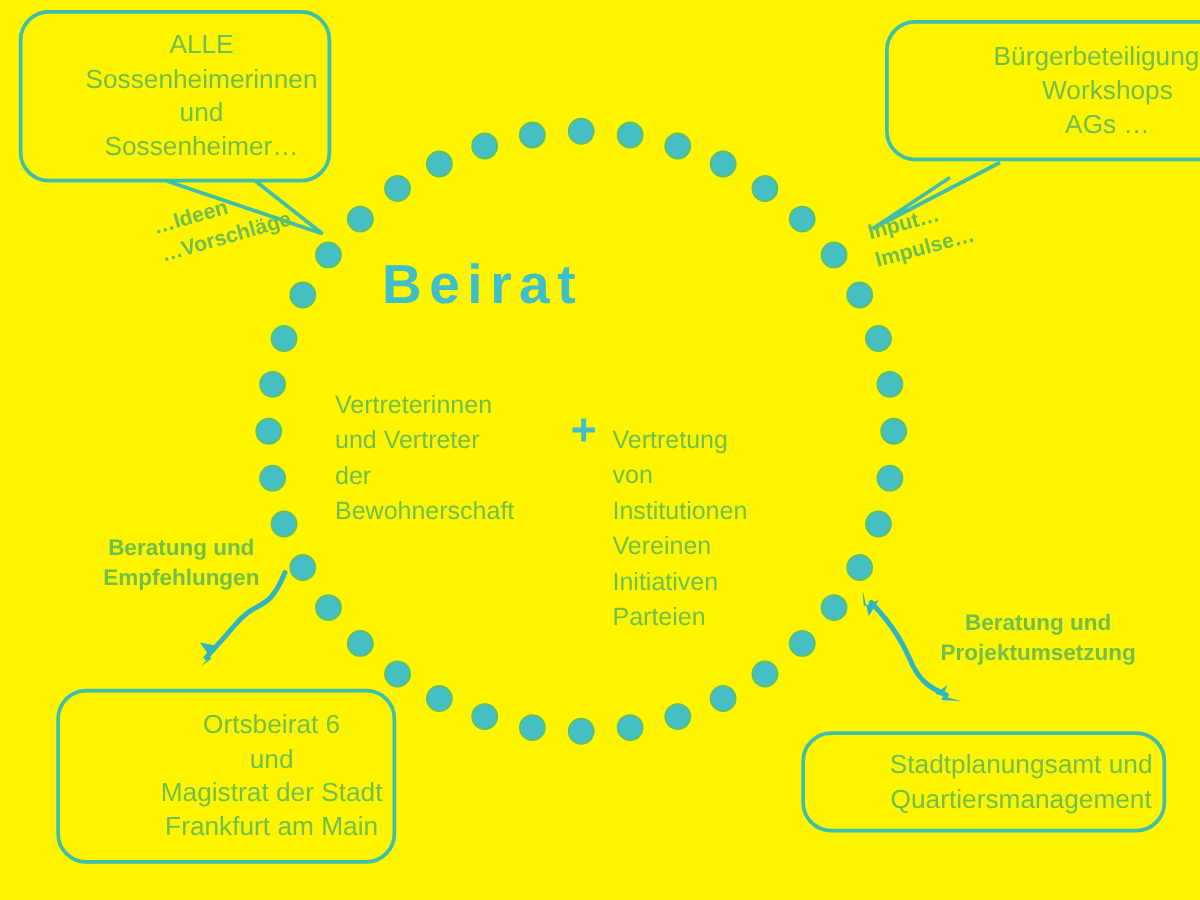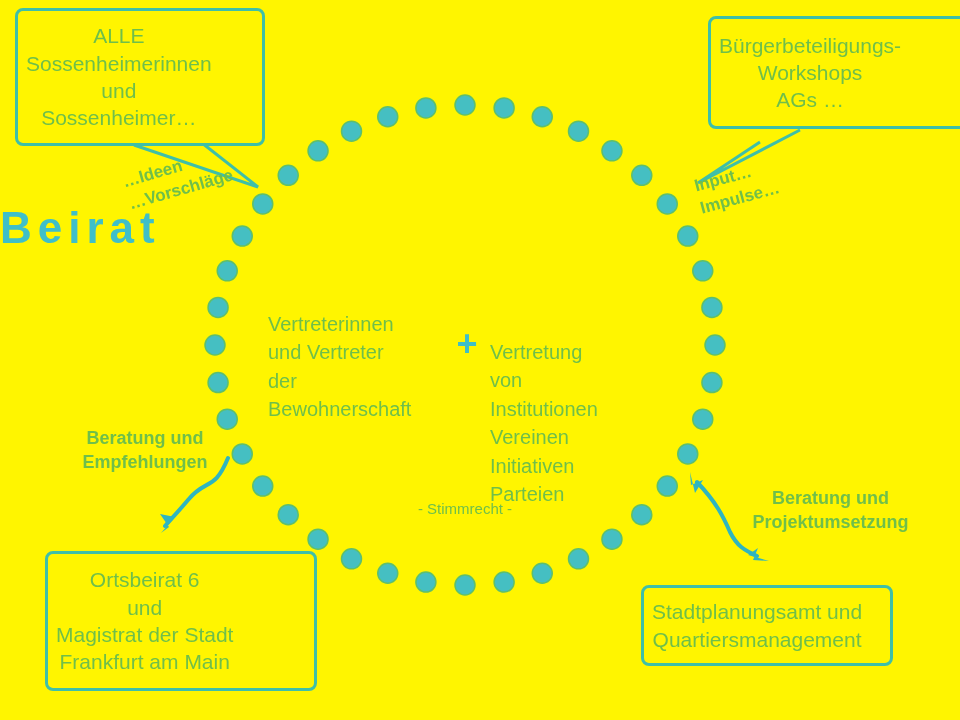--- a/index.html
+++ b/index.html
@@ -8,34 +8,34 @@
     background:#FFF500;
     font-family:"Liberation Sans", sans-serif;
     overflow:hidden;
     position:relative;
   }
   #stage { position:absolute; left:0; top:0; width:960px; height:720px; }
 
   .bubble {
     position:absolute;
     border:3px solid #3FBFA8;
-    border-radius:8px;
+    border-radius:24px;
     background:#FFF500;
     box-sizing:border-box;
     display:flex;
     align-items:center;
-    justify-content:flex-start;
+    justify-content:flex-end;
     text-align:center;
     color:#6FBF4A;
     line-height:1.30;
   }
   #bubble-alle   { left:15px;  top:8px;   width:250px; height:138px; font-size:21px; }
   #bubble-buerger{ left:708px; top:16px;  width:280px; height:113px; font-size:21px; }
   #box-ortsbeirat{ left:45px;  top:551px; width:272px; height:140px; font-size:21px; }
-  #box-stadt     { left:641px; top:585px; width:252px; height:81px;  font-size:21px; }
+  #box-stadt     { left:641px; top:585px; width:292px; height:81px;  font-size:21px; }
 
   .bubble-inner { padding:0 8px; }
 
   .rot-label {
     position:absolute;
     color:#6FBF4A;
     font-size:17px;
     font-weight:bold;
     line-height:1.35;
     text-align:left;
@@ -52,20 +52,21 @@
     line-height:1.35;
     text-align:center;
     white-space:nowrap;
   }
   #label-beratung-empf { left:80px;  top:426px; width:130px; }
   #label-beratung-proj { left:748px; top:486px; width:165px; }
 
   #title-beirat {
     position:absolute;
     left:0; top:203px; width:772px;
+    text-align:center;
     color:#3FBFC8;
     font-size:44px;
     font-weight:bold;
     letter-spacing:6px;
   }
 
   .col {
     position:absolute;
     color:#6FBF4A;
     font-size:20px;
@@ -182,15 +183,14 @@
   <div class="arrow-label" id="label-beratung-proj">Beratung und<br>Projektumsetzung</div>
 
   <div id="title-beirat">Beirat</div>
 
   <div class="col" id="col-left">Vertreterinnen<br>und Vertreter<br>der<br>Bewohnerschaft</div>
 
   <div id="plus-sign">+</div>
 
   <div class="col" id="col-right">Vertretung<br>von<br>Institutionen<br>Vereinen<br>Initiativen<br>Parteien</div>
 
-  <div id="stimmrecht">- Stimmrecht -</div>
 
 </div>
 
 </body></html>

